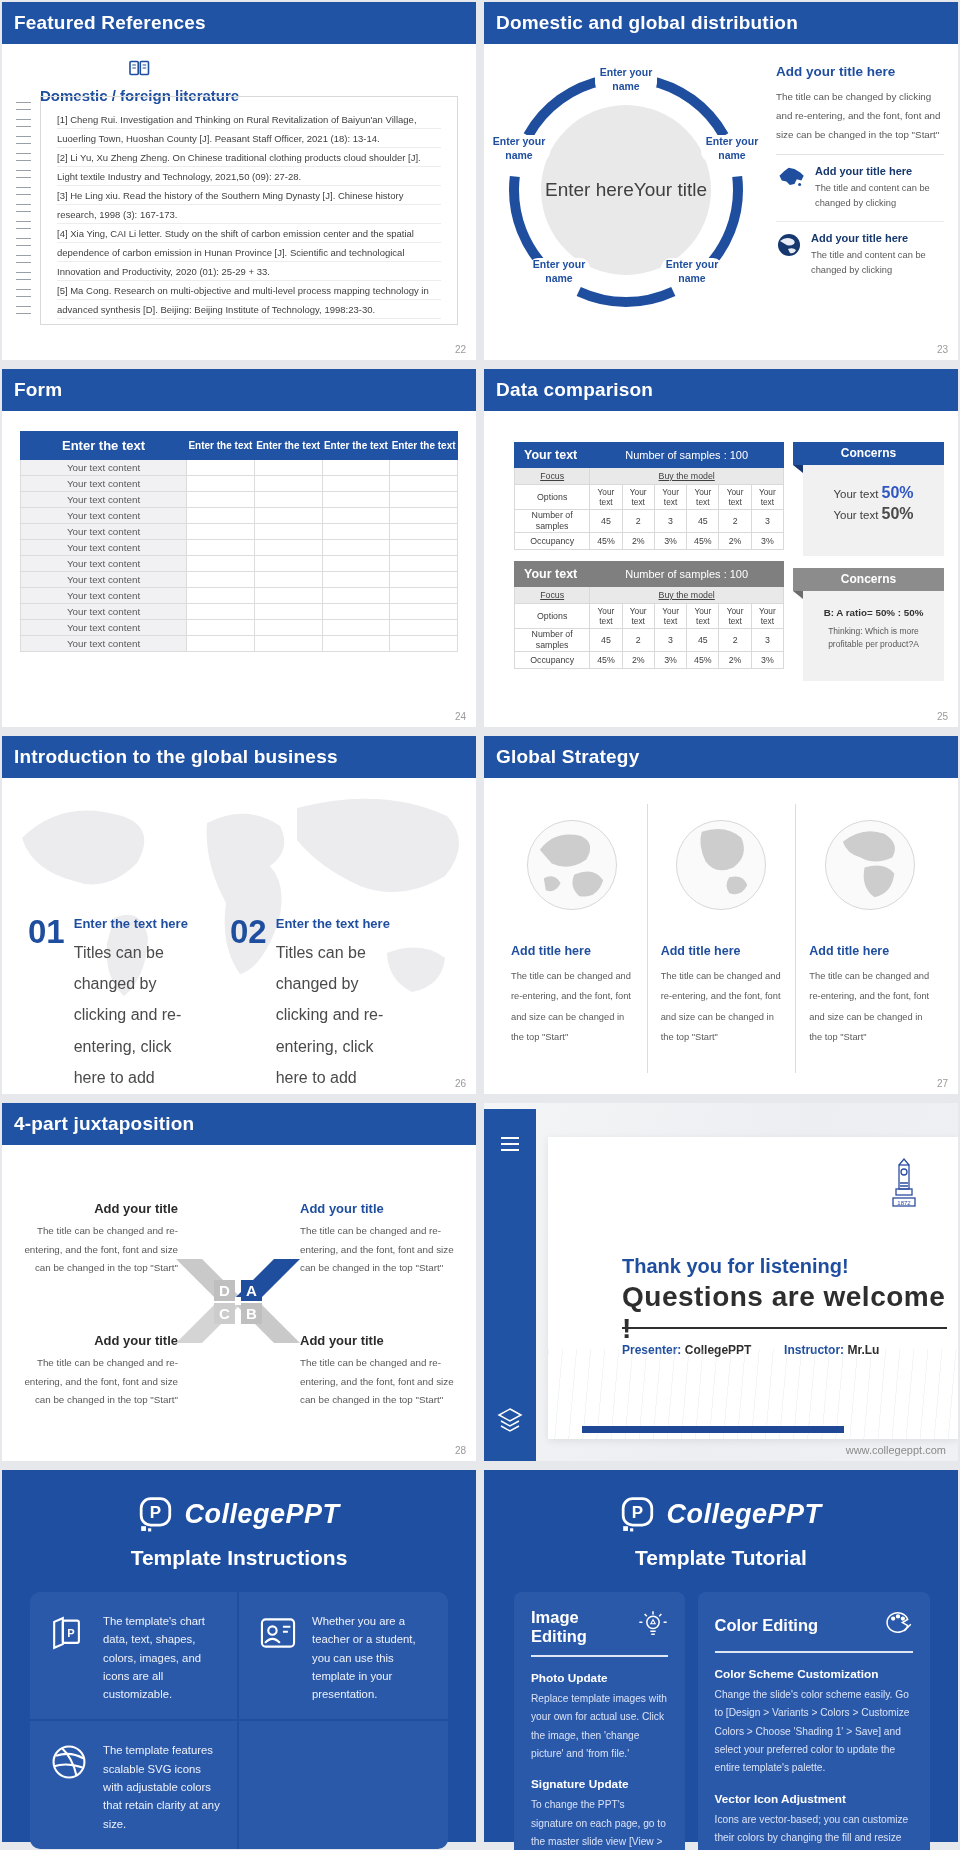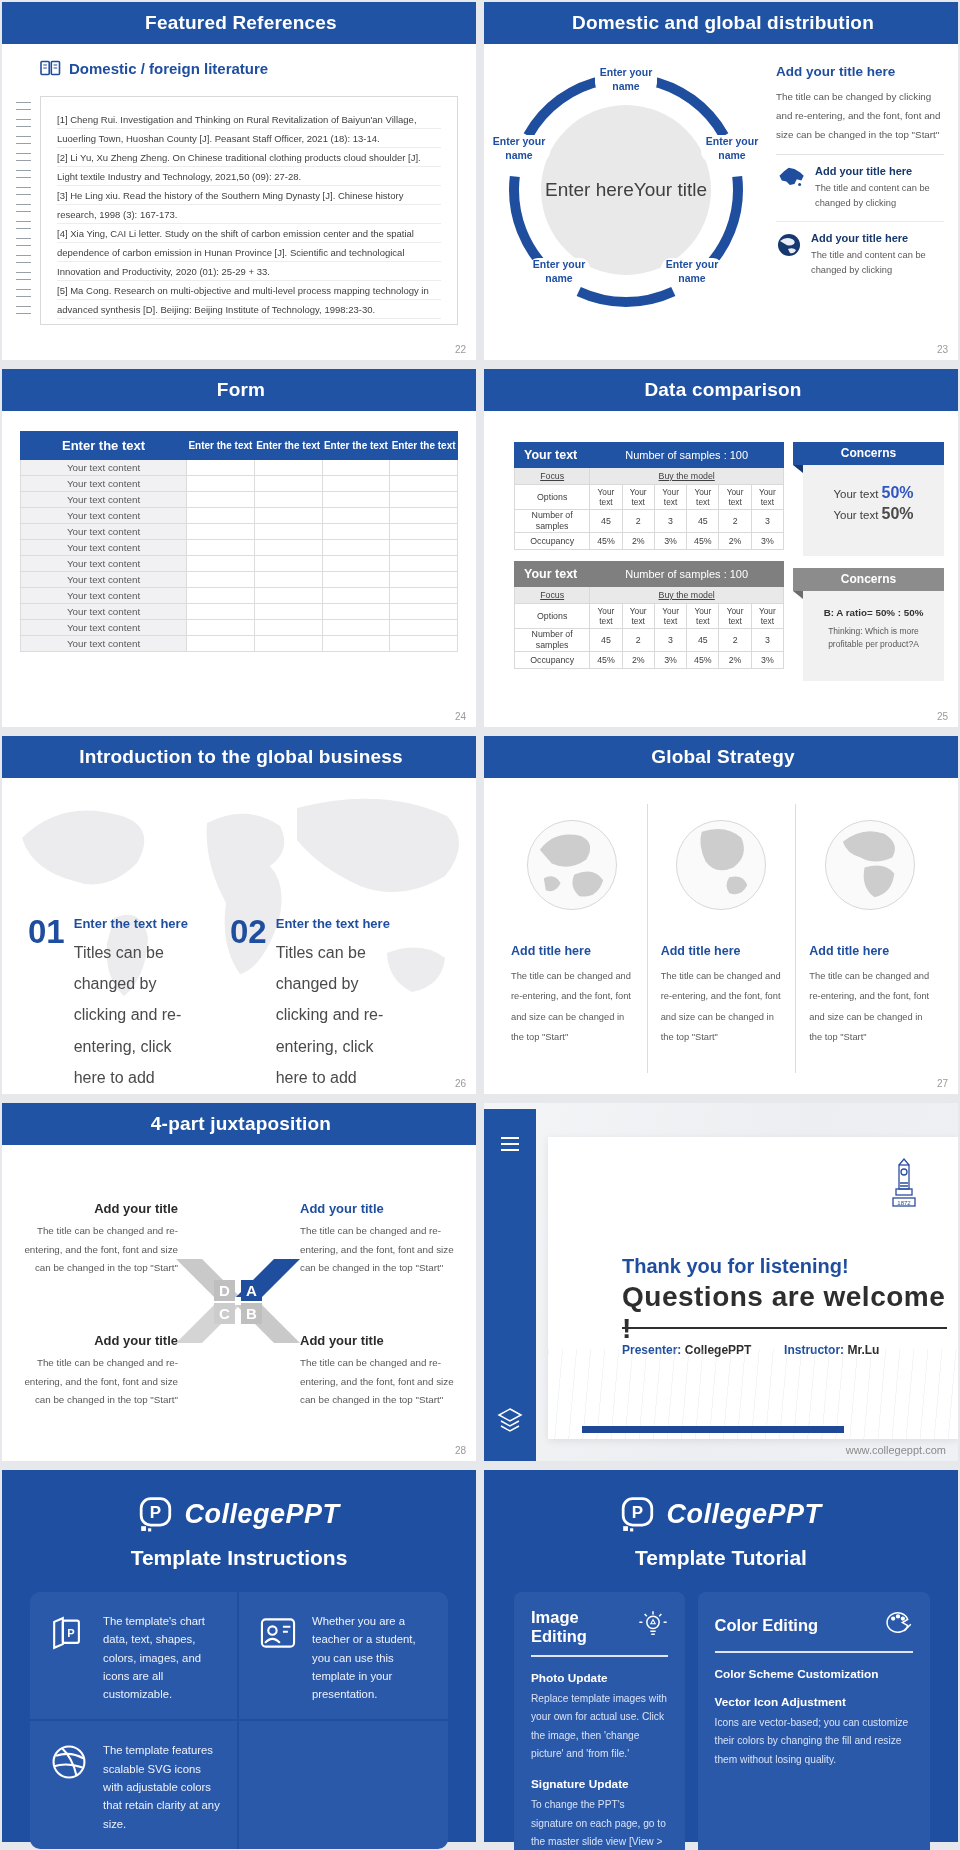--- a/index.html
+++ b/index.html
@@ -2,27 +2,27 @@
 <html><head>
 <meta charset="utf-8">
 <style>
   * { margin:0; padding:0; box-sizing:border-box; }
   html,body { background:#e7e8eb; }
   body { font-family:"Liberation Sans", sans-serif; width:960px; }
   .grid { width:960px; height:1850px; display:grid; grid-template-columns:1fr 1fr;
           grid-template-rows:358px 358px 358px 358px 372px; gap:9px 8px; padding:2px 2px 5px 2px; }
   .slide { background:#fff; position:relative; overflow:hidden; }
   .slide-header { background:#2153a4; color:#fff; font-weight:bold; font-size:19px;
-          height:42px; line-height:42px; padding-left:4px; letter-spacing:.2px;text-align:center; }
+          height:42px; line-height:42px; padding-left:12px; letter-spacing:.2px; }
   .slide-body { position:relative; height:315px; }
   .pageno { position:absolute; right:10px; bottom:4px; font-size:10px; color:#9a9a9a; }
 
   
-  .lit-head { position:absolute; left:38px; top:16px; display:flex; align-items:flex-start; gap:8px;
-              color:#1f4e9f; font-weight:bold; font-size:15px; }
+  .lit-head { position:absolute; left:38px; top:16px; display:flex; align-items:center; gap:8px;
+              color:#1f4e9f; font-weight:bold; font-size:15px;flex-direction:column; }
   .refmarks { position:absolute; left:14px; top:58px; display:flex; flex-direction:column; gap:9px; }
   .refmark { width:15px; height:8px; border-top:1.6px solid #9aa0a8; border-bottom:1.6px solid #9aa0a8; }
   .refbox { position:absolute; left:38px; right:18px; top:52px; bottom:34px; border:1px solid #d9d9d9;
             padding:13px 16px 0 16px; }
   .refbox-inner { background-image:repeating-linear-gradient(to bottom, transparent 0, transparent 18px, #ededed 18px, #ededed 19px); }
   .refbox p { font-size:9.5px; color:#3f3f3f; line-height:19px; }
 
   
   .diagram { position:absolute; left:10px; top:14px; width:264px; height:264px; }
   .diagram svg { position:absolute; left:0; top:0; }
@@ -701,19 +701,20 @@
                 <path d="M28,20 A12,11 0 1 1 28,13 L22,16.5 Z"></path>
                 <circle cx="11.5" cy="12" r="1.6" fill="#fff"></circle>
                 <circle cx="17" cy="9.5" r="1.6" fill="#fff"></circle>
                 <circle cx="22.5" cy="12" r="1.6" fill="#fff"></circle>
                 <path d="M24,26 L31.5,18.5"></path>
               </svg>
           </span>
         </div>
         <div class="tut-rule"></div>
         <div class="tut-sub">Color Scheme Customization</div>
+        <div class="tut-body">Change the slide's color scheme easily. Go to [Design &gt; Variants &gt; Colors &gt; Customize Colors &gt; Choose 'Shading 1' &gt; Save] and select your preferred color to update the entire template's palette.</div>
         <div class="tut-sub">Vector Icon Adjustment</div>
         <div class="tut-body">Icons are vector-based; you can customize their colors by changing the fill and resize them without losing quality.</div>
       </div>
     </div>
   </div>
 
 </div>
 
 </body></html>

